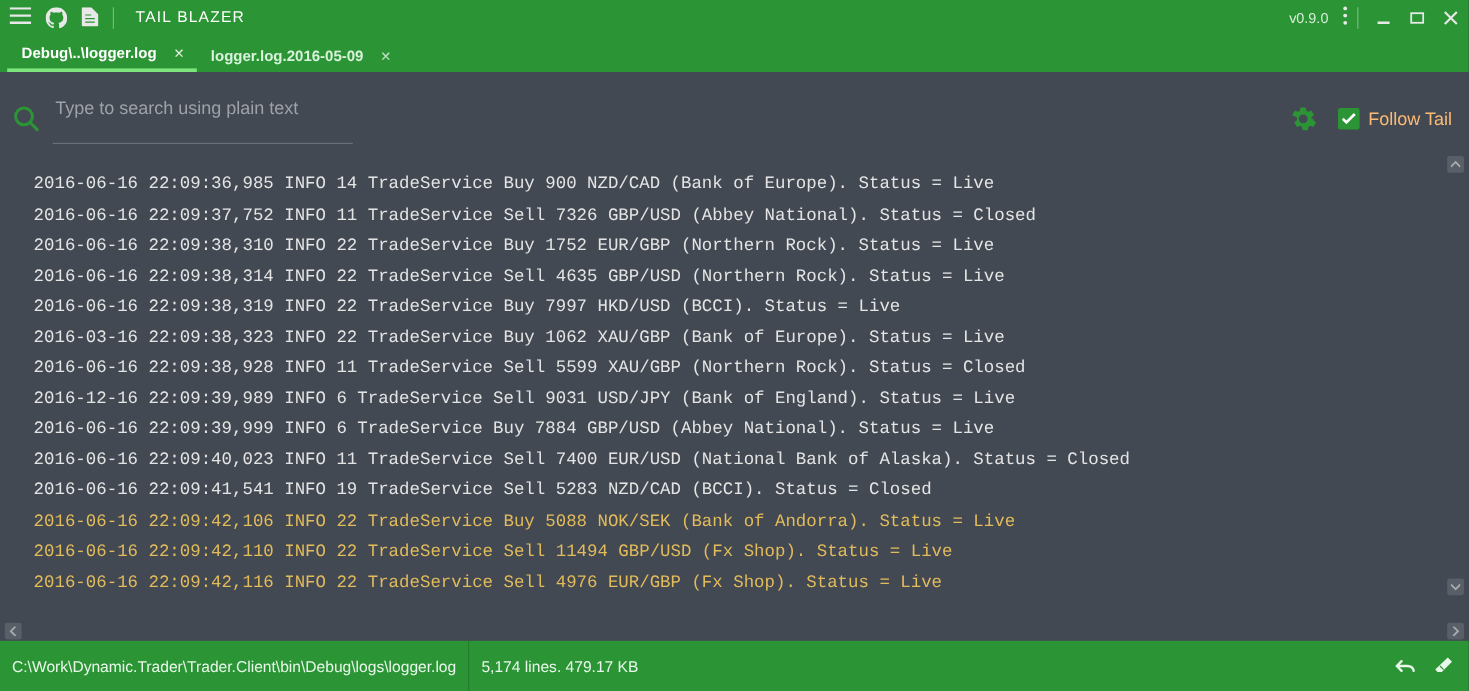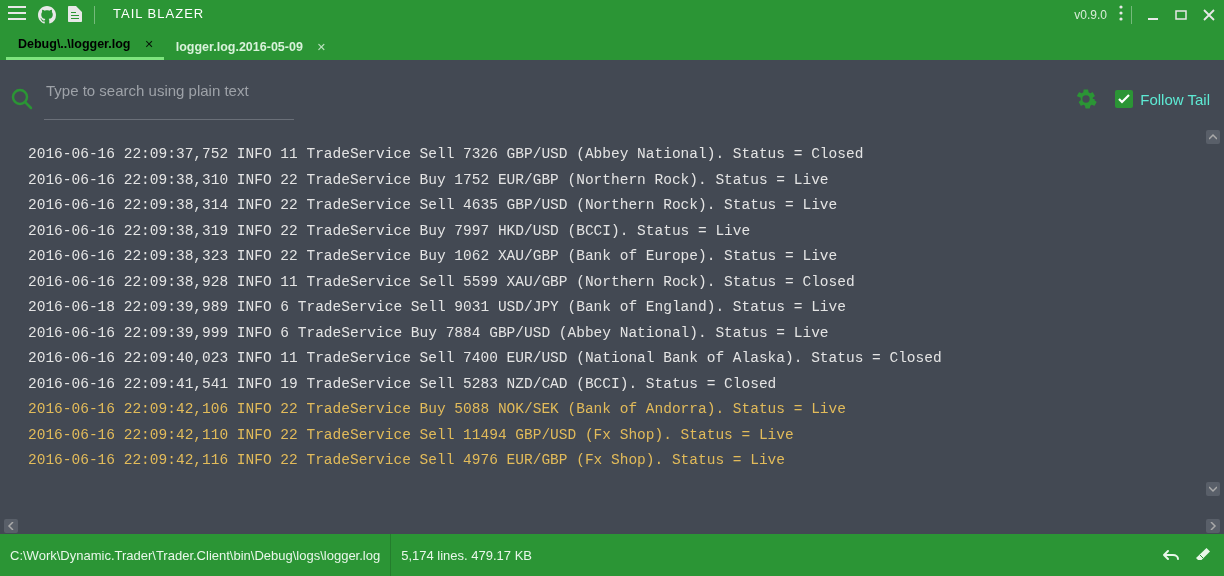--- a/index.html
+++ b/index.html
@@ -39,21 +39,21 @@
   display: flex;
   align-items: center;
   padding: 6px 10px 6px 12px;
   font-size: 12.5px;
   font-weight: 600;
   color: #d9f2db;
   gap: 14px;
   cursor: pointer;
 }
 .tab.active {
-  color: #000000;
+  color: #ffffff;
   border-bottom: 3px solid #7ee47e;
   align-items: center;
 }
 .tab .close { font-size: 11px; font-weight: 400; opacity: 0.85; }
 
 .toolbar {
   background: #434953;
   padding: 18px 14px 6px 10px;
   display: flex;
   align-items: center;
@@ -71,21 +71,21 @@
   outline: none;
 }
 .search-input::placeholder { color: #9ea2a8; }
 .toolbar-right { margin-left: auto; display: flex; align-items: center; gap: 18px; }
 .gear-icon svg { display:block; }
 .follow-wrap { display: flex; align-items: center; gap: 7px; cursor: pointer; }
 .checkbox {
   width: 18px; height: 18px; background: #2b9535; border-radius: 2px;
   display: flex; align-items: center; justify-content: center;
 }
-.follow-label { color: #5eead4; font-size: 15px; }
+.follow-label { color: #fdba74; font-size: 15px; }
 
 .log-area {
   flex: 1;
   overflow: hidden;
   position: relative;
   padding: 16px 12px 4px 28px;
 }
 .log-line {
   font-family: "Consolas", "Courier New", monospace;
   font-size: 14.5px;
@@ -223,27 +223,28 @@
   </div>
 </div>
 
 <div class="log-area">
   <div class="scroll-up">
     <svg width="8" height="8" viewBox="0 0 8 8">
         <path d="M0 6l4-4 4 4" fill="none" stroke="#aaa" stroke-width="1.5"></path>
       </svg>
   </div>
   <div id="log-lines">
+      <div class="log-line">2016-06-16 22:09:36,985 INFO 14 TradeService Buy 900 NZD/CAD (Bank of Europe). Status = Live</div>
       <div class="log-line">2016-06-16 22:09:37,752 INFO 11 TradeService Sell 7326 GBP/USD (Abbey National). Status = Closed</div>
       <div class="log-line">2016-06-16 22:09:38,310 INFO 22 TradeService Buy 1752 EUR/GBP (Northern Rock). Status = Live</div>
       <div class="log-line">2016-06-16 22:09:38,314 INFO 22 TradeService Sell 4635 GBP/USD (Northern Rock). Status = Live</div>
       <div class="log-line">2016-06-16 22:09:38,319 INFO 22 TradeService Buy 7997 HKD/USD (BCCI). Status = Live</div>
-      <div class="log-line">2016-06-16 22:09:38,323 INFO 22 TradeService Buy 1062 XAU/GBP (Bank of Europe). Status = Live</div>
+      <div class="log-line">2016-03-16 22:09:38,323 INFO 22 TradeService Buy 1062 XAU/GBP (Bank of Europe). Status = Live</div>
       <div class="log-line">2016-06-16 22:09:38,928 INFO 11 TradeService Sell 5599 XAU/GBP (Northern Rock). Status = Closed</div>
-      <div class="log-line">2016-06-18 22:09:39,989 INFO 6 TradeService Sell 9031 USD/JPY (Bank of England). Status = Live</div>
+      <div class="log-line">2016-12-16 22:09:39,989 INFO 6 TradeService Sell 9031 USD/JPY (Bank of England). Status = Live</div>
       <div class="log-line">2016-06-16 22:09:39,999 INFO 6 TradeService Buy 7884 GBP/USD (Abbey National). Status = Live</div>
       <div class="log-line">2016-06-16 22:09:40,023 INFO 11 TradeService Sell 7400 EUR/USD (National Bank of Alaska). Status = Closed</div>
       <div class="log-line">2016-06-16 22:09:41,541 INFO 19 TradeService Sell 5283 NZD/CAD (BCCI). Status = Closed</div>
       <div class="log-line highlight">2016-06-16 22:09:42,106 INFO 22 TradeService Buy 5088 NOK/SEK (Bank of Andorra). Status = Live</div>
       <div class="log-line highlight">2016-06-16 22:09:42,110 INFO 22 TradeService Sell 11494 GBP/USD (Fx Shop). Status = Live</div>
       <div class="log-line highlight">2016-06-16 22:09:42,116 INFO 22 TradeService Sell 4976 EUR/GBP (Fx Shop). Status = Live</div>
     </div>
   <div class="scroll-down">
     <svg width="8" height="8" viewBox="0 0 8 8">
         <path d="M0 2l4 4 4-4" fill="none" stroke="#aaa" stroke-width="1.5"></path>

